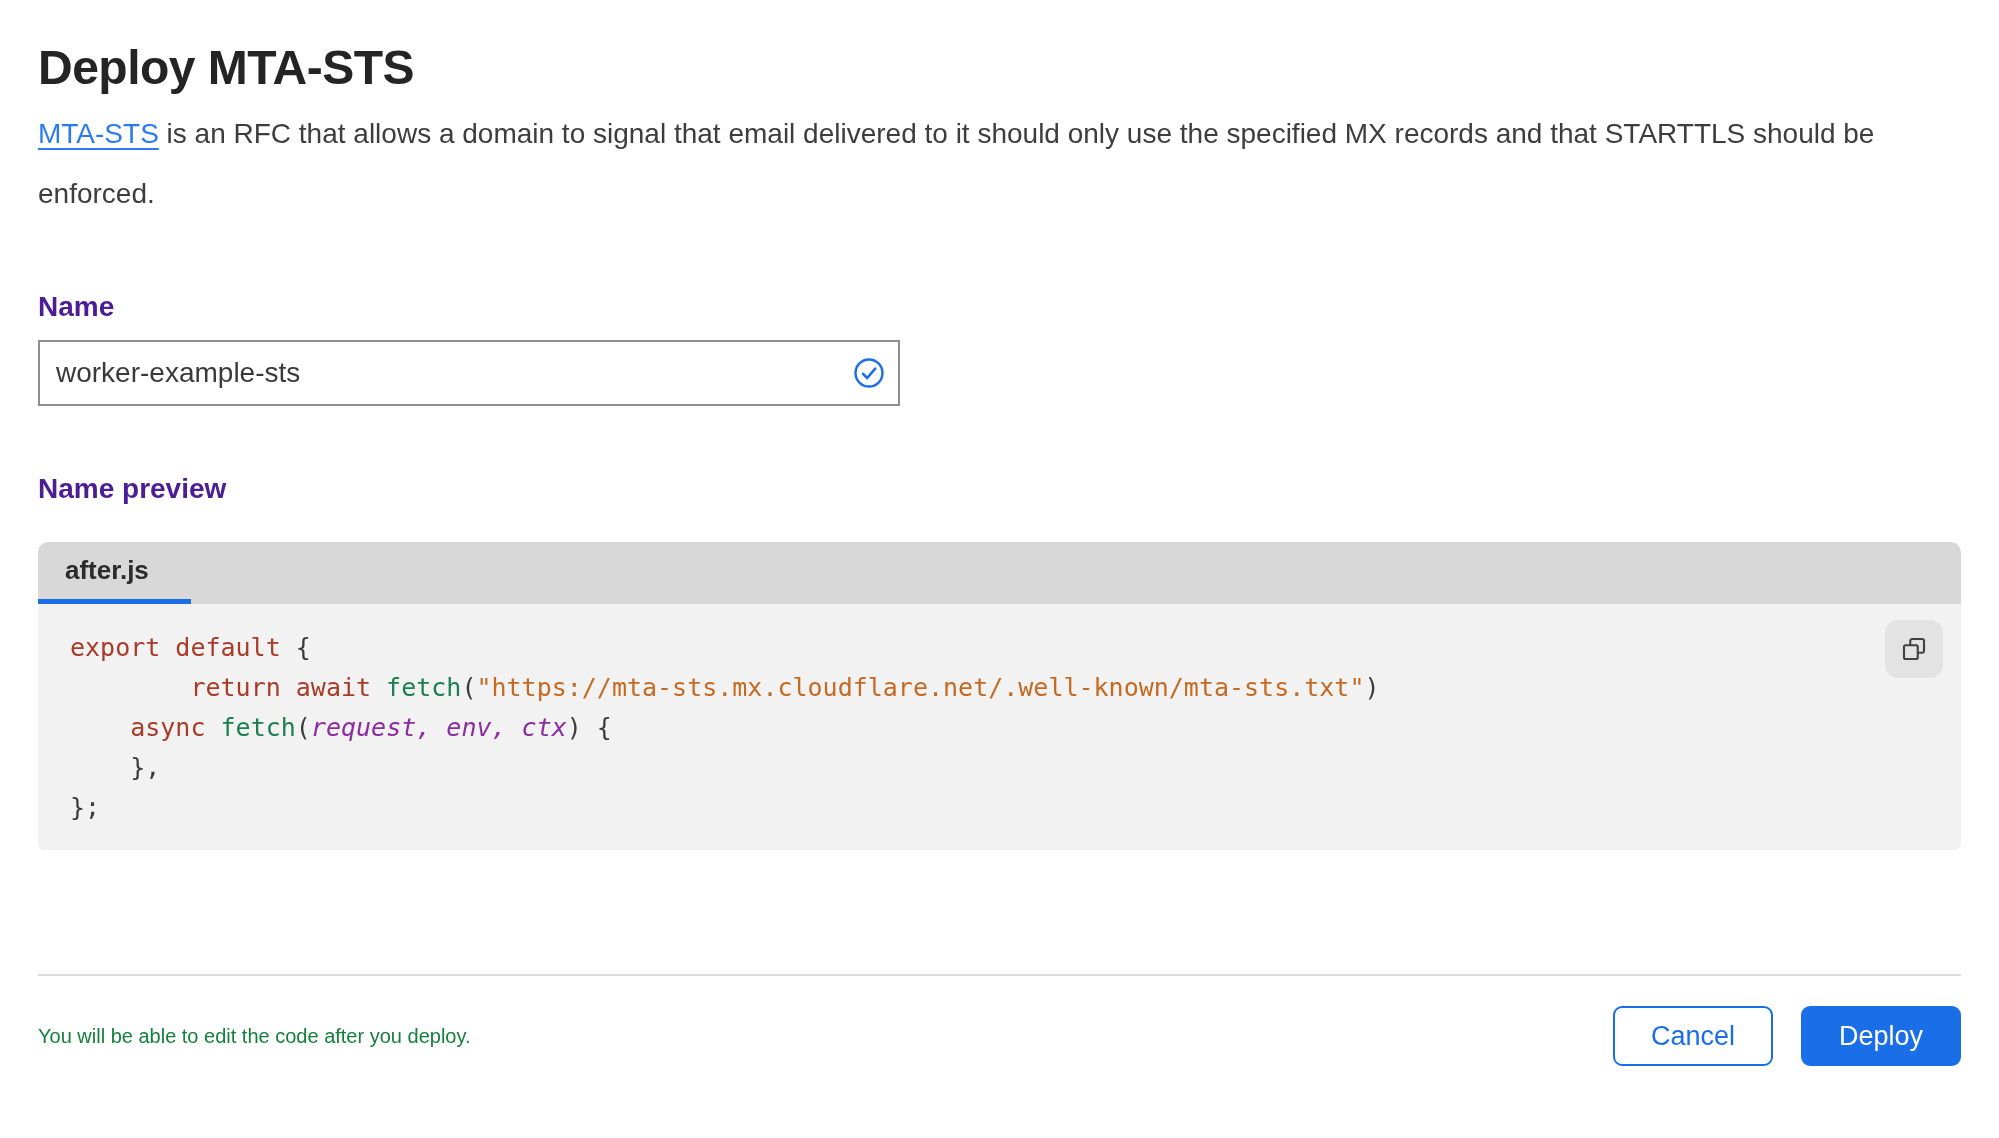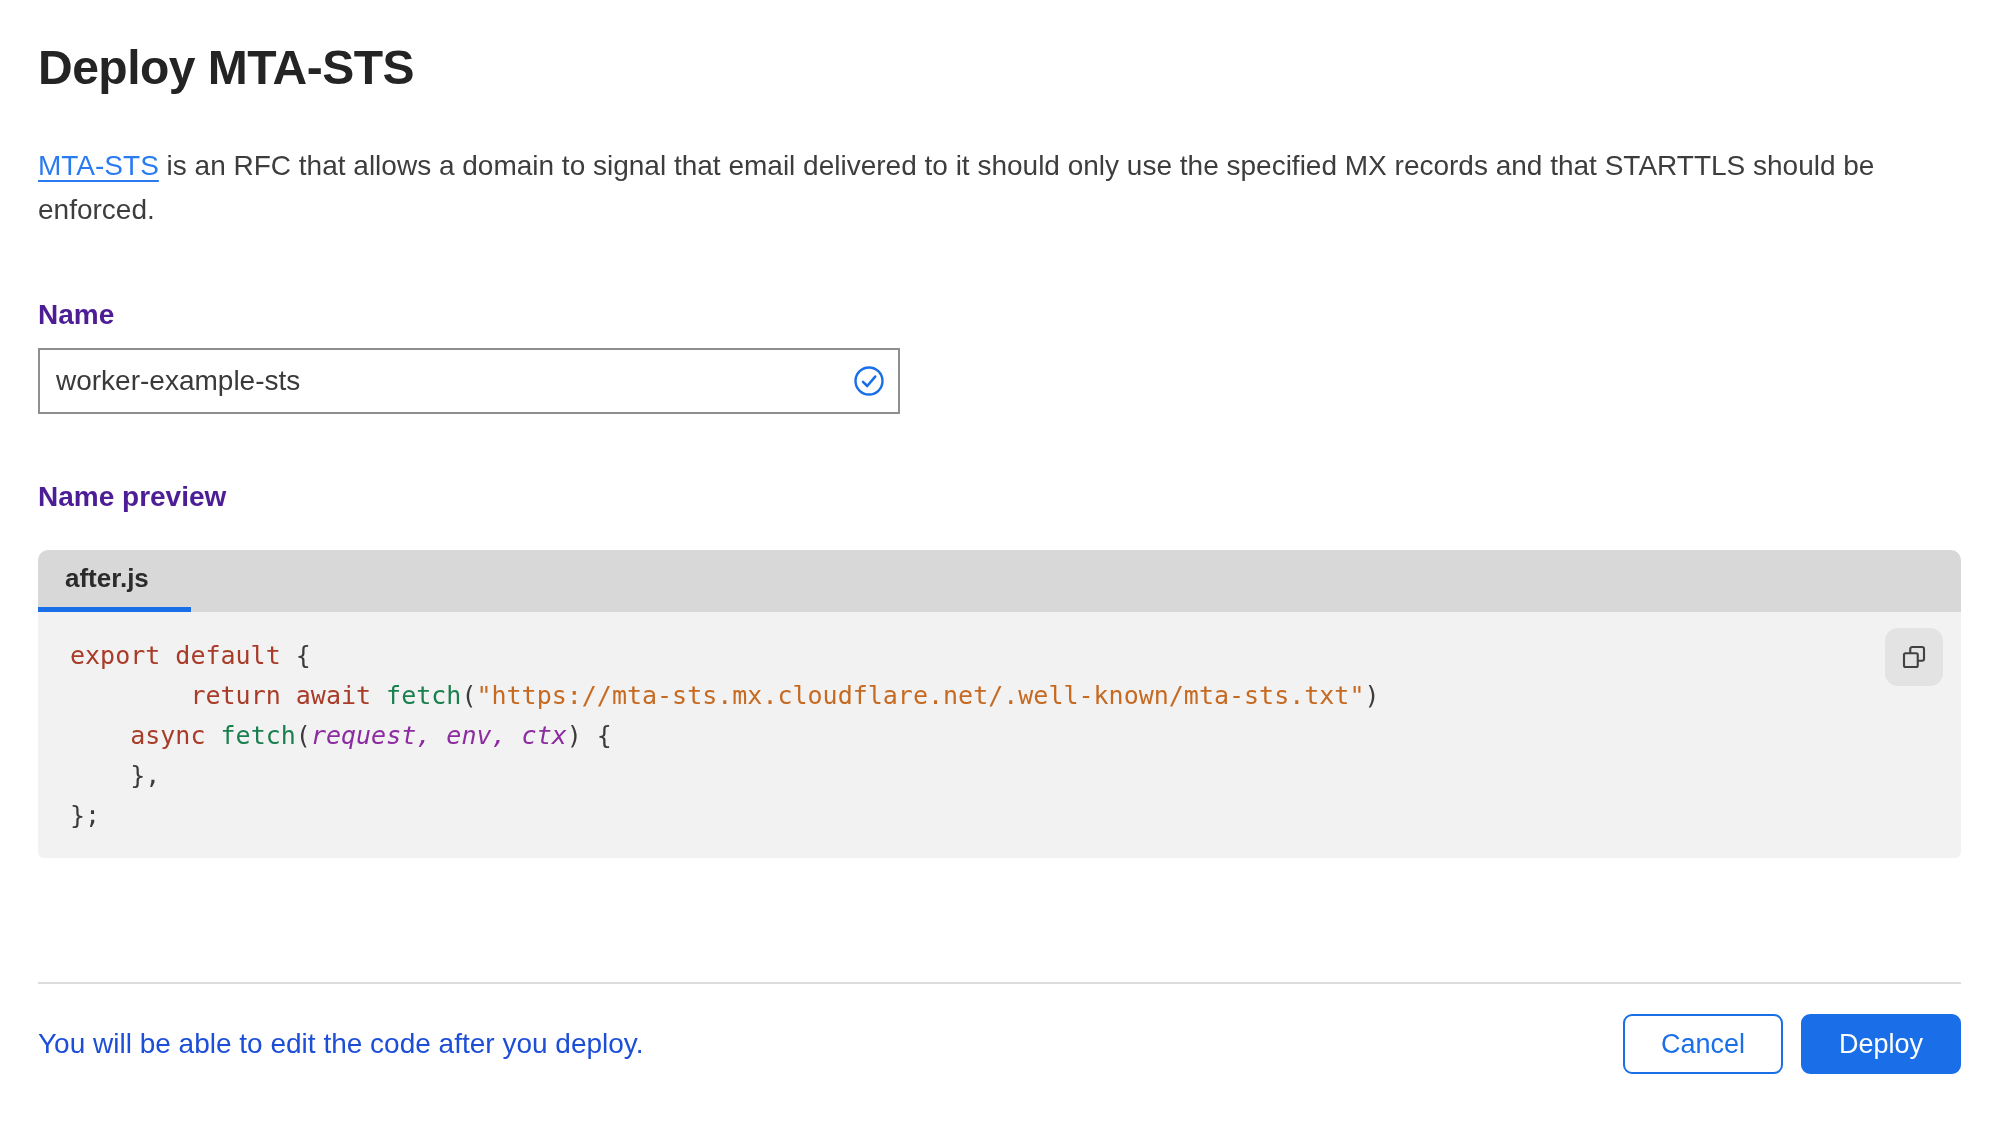--- a/index.html
+++ b/index.html
@@ -23,23 +23,22 @@
   .page-title {
     margin-top: 32px;
     font-size: 48px;
     line-height: 72px;
     font-weight: 700;
     letter-spacing: -0.5px;
     color: #242424;
   }
 
   .description {
-    margin-top: 40px;
     font-size: 28px;
-    line-height: 44px;
+    line-height: 60px;
     color: #3d3d3d;
     max-width: 1910px;
   }
   .description a, .desc-link {
     color: var(--link);
     text-decoration: underline;
     text-underline-offset: 5px;
     cursor: pointer;
   }
 
@@ -140,22 +139,22 @@
     width: 1923px;
   }
 
   .footer {
     width: 1923px;
     padding-top: 30px;
     display: flex;
     align-items: center;
     justify-content: space-between;
   }
-  .footer-note { font-size: 28px; color: #1d4ed8; }
-  .footer-actions { display: flex; align-items: flex-start; gap: 18px; }
+  .footer-note { font-size: 20px; color: #15803d; }
+  .footer-actions { display: flex; align-items: flex-start; gap: 28px; }
   .btn {
     height: 60px;
     border-radius: 9px;
     font-family: "Liberation Sans", sans-serif;
     font-size: 27px;
     padding: 0 36px;
     cursor: pointer;
     display: flex;
     align-items: center;
     justify-content: center;

